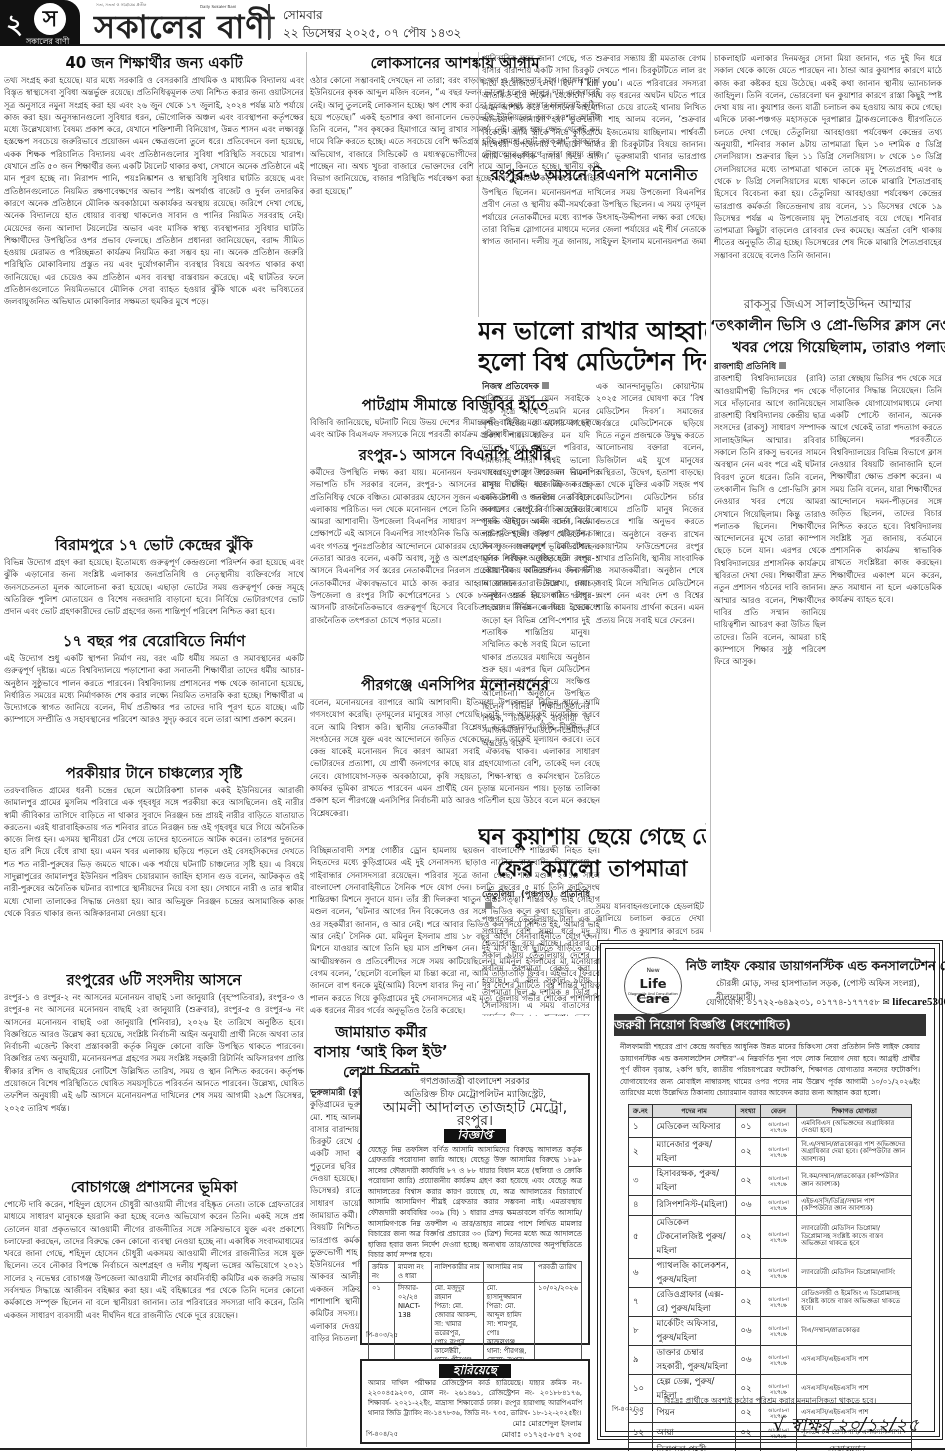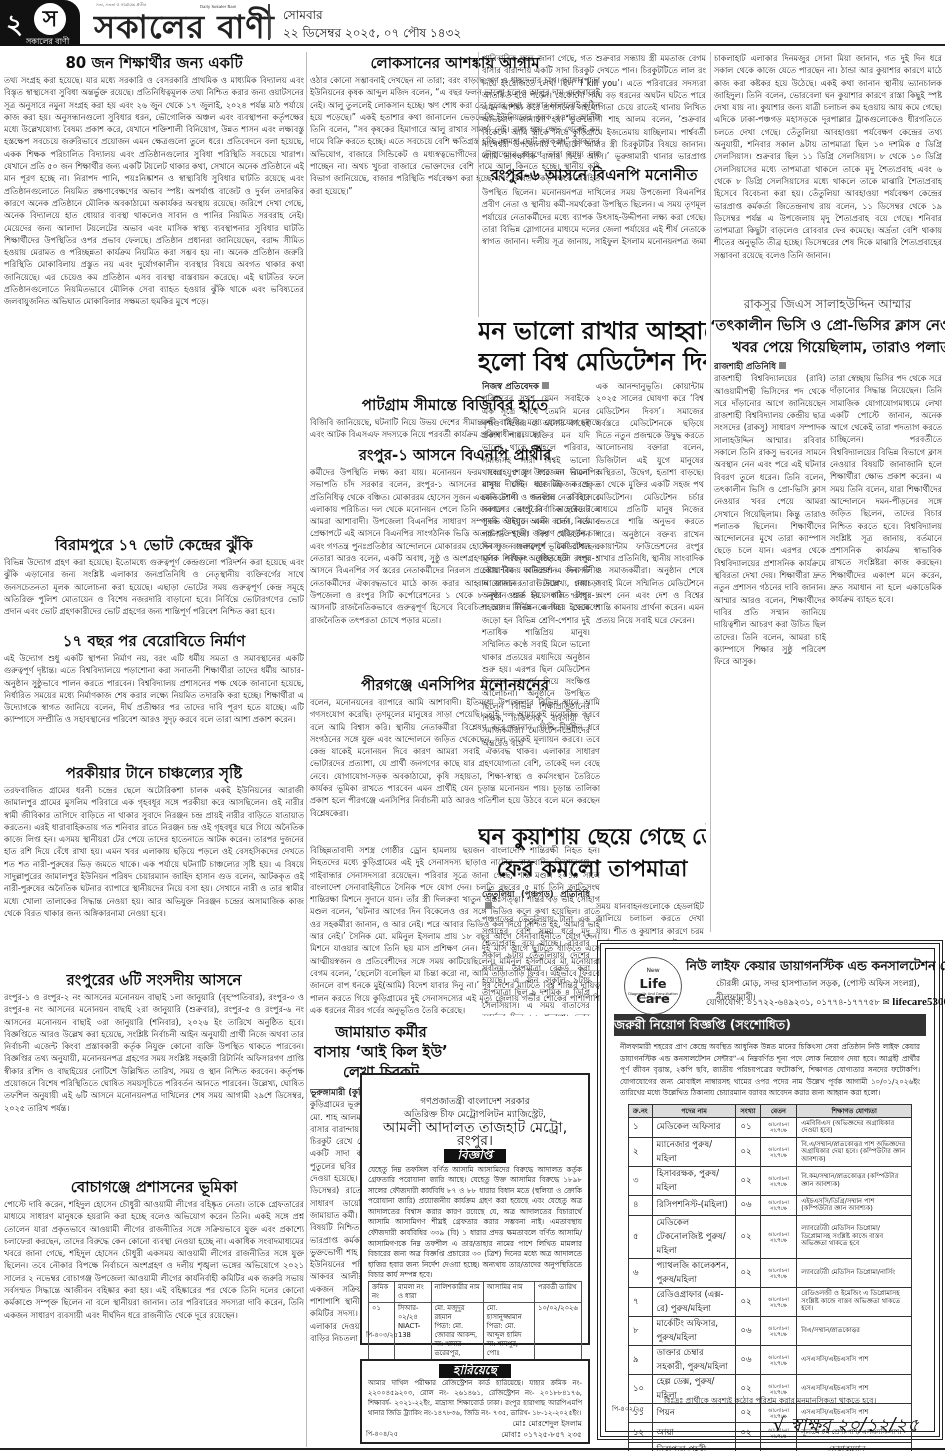--- a/index.html
+++ b/index.html
@@ -68,21 +68,21 @@
   </div>
   <span class="brand-small">সত্য, সততা ও সংগ্রামের প্রতীক</span>
   <span class="brand-small2">Daily Sokaler Bani</span>
   <div class="brand">সকালের বাণী</div>
   <div class="mast-divider"></div>
   <div class="date-day">সোমবার</div>
   <div class="date-full">২২ ডিসেম্বর ২০২৫, ০৭ পৌষ ১৪৩২</div>
 </div>
 
 <div class="col" style="left:4px; top:52px; width:300px; height:1395px;">
-  <div class="hl hl-md">80 জন শিক্ষার্থীর জন্য একটি</div>
+  <div class="hl hl-md">40 জন শিক্ষার্থীর জন্য একটি</div>
   <p style="height:460px; overflow:hidden;">তথ্য সংগ্রহ করা হয়েছে। যার মধ্যে সরকারি ও বেসরকারি প্রাথমিক ও মাধ্যমিক বিদ্যালয় এবং বিস্তৃত স্বাস্থ্যসেবা সুবিধা অন্তর্ভুক্ত রয়েছে। প্রতিনিধিত্বমূলক তথ্য নিশ্চিত করার জন্য ওয়াটসনের সূত্র অনুসারে নমুনা সংগ্রহ করা হয় এবং ২৬ জুন থেকে ১৭ জুলাই, ২০২৪ পর্যন্ত মাঠ পর্যায়ে কাজ করা হয়। অনুসন্ধানগুলো সুবিধার ধরন, ভৌগোলিক অঞ্চল এবং ব্যবস্থাপনা কর্তৃপক্ষের মধ্যে উল্লেখযোগ্য বৈষম্য প্রকাশ করে, যেখানে শক্তিশালী বিনিয়োগ, উন্নত শাসন এবং লক্ষ্যবস্তু হস্তক্ষেপ সবচেয়ে জরুরিভাবে প্রয়োজন এমন ক্ষেত্রগুলো তুলে ধরে। প্রতিবেদনে বলা হয়েছে, একক শিক্ষক পরিচালিত বিদ্যালয় এবং প্রতিষ্ঠানগুলোর সুবিধা পরিস্থিতি সবচেয়ে খারাপ। যেখানে প্রতি ৫০ জন শিক্ষার্থীর জন্য একটি টয়লেট থাকার কথা, সেখানে অনেক প্রতিষ্ঠানে এই মান পূরণ হচ্ছে না। নিরাপদ পানি, পয়ঃনিষ্কাশন ও স্বাস্থ্যবিধি সুবিধার ঘাটতি রয়েছে এবং প্রতিষ্ঠানগুলোতে নিয়মিত রক্ষণাবেক্ষণের অভাব স্পষ্ট। অপর্যাপ্ত বাজেট ও দুর্বল তদারকির কারণে অনেক প্রতিষ্ঠানে মৌলিক অবকাঠামো অকার্যকর অবস্থায় রয়েছে। জরিপে দেখা গেছে, অনেক বিদ্যালয়ে হাত ধোয়ার ব্যবস্থা থাকলেও সাবান ও পানির নিয়মিত সরবরাহ নেই। মেয়েদের জন্য আলাদা টয়লেটের অভাব এবং মাসিক স্বাস্থ্য ব্যবস্থাপনার সুবিধার ঘাটতি শিক্ষার্থীদের উপস্থিতির ওপর প্রভাব ফেলছে। প্রতিষ্ঠান প্রধানরা জানিয়েছেন, বরাদ্দ সীমিত হওয়ায় মেরামত ও পরিচ্ছন্নতা কার্যক্রম নিয়মিত করা সম্ভব হয় না। অনেক প্রতিষ্ঠান জরুরি পরিস্থিতি মোকাবিলায় প্রস্তুত নয় এবং দুর্যোগকালীন ব্যবস্থার বিষয়ে অবগত থাকার কথা জানিয়েছে। এর চেয়েও কম প্রতিষ্ঠান এসব ব্যবস্থা বাস্তবায়ন করেছে। এই ঘাটতির ফলে প্রতিষ্ঠানগুলোতে নিয়মিতভাবে মৌলিক সেবা ব্যাহত হওয়ার ঝুঁকি থাকে এবং ভবিষ্যতের জলবায়ুজনিত অভিঘাত মোকাবিলার সক্ষমতা হুমকির মুখে পড়ে।</p>
   <div class="hl hl-md">বিরামপুরে ১৭ ভোট কেন্দ্রের ঝুঁকি</div>
   <p style="height:74px; overflow:hidden;">বিভিন্ন উদ্যোগ গ্রহণ করা হয়েছে। ইতোমধ্যে গুরুত্বপূর্ণ কেন্দ্রগুলো পরিদর্শন করা হয়েছে এবং ঝুঁকি এড়ানোর জন্য সংশ্লিষ্ট এলাকার জনপ্রতিনিধি ও নেতৃস্থানীয় ব্যক্তিবর্গের সাথে জনসচেতনতা মূলক আলোচনা করা হয়েছে। এছাড়া ভোটের সময় গুরুত্বপূর্ণ কেন্দ্র সমূহে অতিরিক্ত পুলিশ মোতায়েন ও বিশেষ নজরদারি বাড়ানো হবে। নির্বিঘ্নে ভোটারগণের ভোট প্রদান এবং ভোট গ্রহণকারীদের ভোট গ্রহণের জন্য শান্তিপূর্ণ পরিবেশ নিশ্চিত করা হবে।</p>
   <div class="hl hl-md">১৭ বছর পর বেরোবিতে নির্মাণ</div>
   <p style="height:110px; overflow:hidden;">এই উদ্যোগ শুধু একটি স্থাপনা নির্মাণ নয়, বরং এটি ধর্মীয় সমতা ও সমাবস্থানের একটি গুরুত্বপূর্ণ দৃষ্টান্ত। এতে বিশ্ববিদ্যালয়ে পড়াশোনা করা সনাতনী শিক্ষার্থীরা তাদের ধর্মীয় আচার-অনুষ্ঠান সুষ্ঠুভাবে পালন করতে পারবেন। বিশ্ববিদ্যালয় প্রশাসনের পক্ষ থেকে জানানো হয়েছে, নির্ধারিত সময়ের মধ্যে নির্মাণকাজ শেষ করার লক্ষ্যে নিয়মিত তদারকি করা হচ্ছে। শিক্ষার্থীরা এ উদ্যোগকে স্বাগত জানিয়ে বলেন, দীর্ঘ প্রতীক্ষার পর তাদের দাবি পূরণ হতে যাচ্ছে। এটি ক্যাম্পাসে সম্প্রীতি ও সহাবস্থানের পরিবেশ আরও সুদৃঢ় করবে বলে তারা আশা প্রকাশ করেন।</p>
   <div class="hl hl-md">পরকীয়ার টানে চাঞ্চল্যের সৃষ্টি</div>
   <p style="height:185px; overflow:hidden;">তরফবাজিত গ্রামের ধরনী চন্দ্রের ছেলে অটোরিকশা চালক একই ইউনিয়নের আরাজী জামালপুর গ্রামের মুসলিম পরিবারে এক গৃহবধূর সঙ্গে পরকীয়া করে আসছিলেন। ওই নারীর স্বামী জীবিকার তাগিদে বাড়িতে না থাকার সুবাদে নিরঞ্জন চন্দ্র প্রায়ই নারীর বাড়িতে যাতায়াত করতেন। এরই ধারাবাহিকতায় গত শনিবার রাতে নিরঞ্জন চন্দ্র ওই গৃহবধূর ঘরে গিয়ে অনৈতিক কাজে লিপ্ত হন। এসময় স্থানীয়রা টের পেয়ে তাদের হাতেনাতে আটক করেন। তারপর দুজনের হাত রশি দিয়ে বেঁধে রাখা হয়। এমন খবর এলাকায় ছড়িয়ে পড়লে ওই বেসহসিকদের দেখতে শত শত নারী-পুরুষের ভিড় জমতে থাকে। এক পর্যায়ে ঘটনাটি চাঞ্চল্যের সৃষ্টি হয়। এ বিষয়ে সাদুল্লাপুরের জামালপুর ইউনিয়ন পরিষদ চেয়ারম্যান জাহিদ হাসান গুড বলেন, আটককৃত ওই নারী-পুরুষের অনৈতিক ঘটনার ব্যাপারে স্থানীয়দের নিয়ে বসা হয়। সেখানে নারী ও তার স্বামীর মধ্যে খোলা তালাকের সিদ্ধান্ত নেওয়া হয়। আর অভিযুক্ত নিরঞ্জন চন্দ্রের অসামাজিক কাজ থেকে বিরত থাকার জন্য অঙ্গিকারনামা নেওয়া হবে।</p>
   <div class="hl hl-md">রংপুরের ৬টি সংসদীয় আসনে</div>
   <p style="height:185px; overflow:hidden;">রংপুর-১ ও রংপুর-২ নং আসনের মনোনয়ন বাছাই ১লা জানুয়ারি (বৃহস্পতিবার), রংপুর-৩ ও রংপুর-৪ নং আসনের মনোনয়ন বাছাই ২রা জানুয়ারি (শুক্রবার), রংপুর-৫ ও রংপুর-৬ নং আসনের মনোনয়ন বাছাই ৩রা জানুয়ারি (শনিবার), ২০২৬ ইং তারিখে অনুষ্ঠিত হবে। বিজ্ঞপ্তিতে আরও উল্লেখ করা হয়েছে, সংশ্লিষ্ট নির্বাচনী আইন অনুযায়ী প্রার্থী নিজে অথবা তার নির্বাচনী এজেন্ট কিংবা প্রস্তাবকারী কর্তৃক নিযুক্ত কোনো ব্যক্তি উপস্থিত থাকতে পারবেন। বিজ্ঞপ্তির তথ্য অনুযায়ী, মনোনয়নপত্র গ্রহণের সময় সংশ্লিষ্ট সহকারী রিটার্নিং অফিসারগণ প্রাপ্তি স্বীকার রশিদ ও বাছাইয়ের নোটিশে উল্লিখিত তারিখ, সময় ও স্থান নিশ্চিত করবেন। কর্তৃপক্ষ প্রয়োজনে বিশেষ পরিস্থিতিতে ঘোষিত সময়সূচিতে পরিবর্তন আনতে পারবেন। উল্লেখ্য, ঘোষিত তফশিল অনুযায়ী এই ৬টি আসনে মনোনয়নপত্র দাখিলের শেষ সময় আগামী ২৯শে ডিসেম্বর, ২০২৫ তারিখ পর্যন্ত।</p>
   <div class="hl hl-md">বোচাগঞ্জে প্রশাসনের ভূমিকা</div>
@@ -146,21 +146,21 @@
 <div class="hl" style="position:absolute; left:710px; top:314px; width:235px; font-size:14.5px; line-height:22px;">‘তৎকালীন ভিসি ও প্রো-ভিসির ক্লাস নেওয়ার</div>
 <div class="hl" style="position:absolute; left:710px; top:336px; width:279px; font-size:14.5px; line-height:22px;">খবর পেয়ে গিয়েছিলাম, তারাও পলাতক’</div>
 <div class="col" style="left:714px; top:360px; width:112px; height:572px;">
   <div class="byline"><span>রাজশাহী প্রতিনিধি</span><span class="sq"></span></div>
   <p>রাজশাহী বিশ্ববিদ্যালয়ের (রাবি) আওয়ামীপন্থী ভিসিদের পদ থেকে সরে দাঁড়ানোর আগে জানিয়েছেন রাজশাহী বিশ্ববিদ্যালয় কেন্দ্রীয় ছাত্র সংসদের (রাকসু) সাধারণ সম্পাদক সালাহউদ্দিন আম্মার। রবিবার সকালে তিনি রাকসু ভবনের সামনে অবস্থান নেন এবং পরে এই ঘটনার বিবরণ তুলে ধরেন। তিনি বলেন, তৎকালীন ভিসি ও প্রো-ভিসি ক্লাস নেওয়ার খবর পেয়ে আমরা সেখানে গিয়েছিলাম। কিন্তু তারাও পলাতক ছিলেন। শিক্ষার্থীদের আন্দোলনের মুখে তারা ক্যাম্পাস ছেড়ে চলে যান। এরপর থেকে বিশ্ববিদ্যালয়ের প্রশাসনিক কার্যক্রমে স্থবিরতা দেখা দেয়। শিক্ষার্থীরা দ্রুত নতুন প্রশাসন গঠনের দাবি জানান। আম্মার আরও বলেন, শিক্ষার্থীদের দাবির প্রতি সম্মান জানিয়ে দায়িত্বশীল আচরণ করা উচিত ছিল তাদের। তিনি বলেন, আমরা চাই ক্যাম্পাসে শিক্ষার সুষ্ঠু পরিবেশ ফিরে আসুক।</p>
 </div>
 <div class="col" style="left:830px; top:372px; width:112px; height:560px;">
   <p>তারা স্বেচ্ছায় ভিসির পদ থেকে সরে দাঁড়ানোর সিদ্ধান্ত নিয়েছেন। তিনি সামাজিক যোগাযোগমাধ্যমে লেখা একটি পোস্টে জানান, অনেক আগে থেকেই তারা পদত্যাগ করতে চাচ্ছিলেন। পরবর্তীতে বিশ্ববিদ্যালয়ের বিভিন্ন বিভাগে ক্লাস নেওয়ার বিষয়টি জানাজানি হলে শিক্ষার্থীরা ক্ষোভ প্রকাশ করেন। এ সময় তিনি বলেন, যারা শিক্ষার্থীদের আন্দোলনে দমন-পীড়নের সঙ্গে জড়িত ছিলেন, তাদের বিচার নিশ্চিত করতে হবে। বিশ্ববিদ্যালয় সংশ্লিষ্ট সূত্র জানায়, বর্তমানে প্রশাসনিক কার্যক্রম স্বাভাবিক রাখতে সংশ্লিষ্টরা কাজ করছেন। শিক্ষার্থীদের একাংশ মনে করেন, দ্রুত সমাধান না হলে একাডেমিক কার্যক্রম ব্যাহত হবে।</p>
 </div>
 
-<div class="notice" style="left:360px; top:1073px; width:230px; height:272px; padding:20px 6px;">
+<div class="notice" style="left:360px; top:1073px; width:230px; height:272px; padding:0 6px;">
   <div class="center" style="font-size:9px; line-height:13px;">গণপ্রজাতন্ত্রী বাংলাদেশ সরকার</div>
   <div class="center" style="font-size:9px; line-height:13px;">অতিরিক্ত চীফ মেট্রোপলিটন ম্যাজিস্ট্রেট,</div>
   <div class="center" style="font-size:14px; line-height:13px;">আমলী আদালত তাজহাট মেট্রো, রংপুর।</div>
   <div class="center" style="margin:2px 0;"><span class="notice-label">বিজ্ঞপ্তি</span></div>
   <p style="text-align:justify; font-size:7.2px; line-height:10.6px;">যেহেতু নিম্ন তফসিল বর্ণিত আসামি আসামিদের বিরুদ্ধে আদালত কর্তৃক গ্রেফতারি পরোয়ানা জারি আছে। যেহেতু উক্ত আসামির বিরুদ্ধে ১৮৯৮ সালের ফৌজদারী কার্যবিধি ৮৭ ও ৮৮ ধারার বিধান মতে (হুলিয়া ও ক্রোকি পরোয়ানা জারি) প্রয়োজনীয় কার্যক্রম গ্রহণ করা হয়েছে এবং যেহেতু অত্র আদালতের বিশ্বাস করার কারণ রয়েছে যে, অত্র আদালতের বিচারার্থে আসামি আসামিগণ শীঘ্রই গ্রেফতার করার সম্ভবনা নাই। এমতাবস্থায় ফৌজদারী কার্যবিধির ৩৩৯ (বি) ১ ধারার প্রদত্ত ক্ষমতাবলে বর্ণিত আসামি/আসামিগণকে নিম্ন তফশীল এ তার/তাহার নামের পাশে লিখিত মামলার বিচারের জন্য অত্র বিজ্ঞপ্তি প্রচারের ৩০ (ত্রিশ) দিনের মধ্যে অত্র আদালতে হাজির হবার জন্য নির্দেশ দেওয়া হচ্ছে। অন্যথায় তার/তাদের অনুপস্থিতিতে বিচার কার্য সম্পন্ন হবে।</p>
   <table>
     <thead>
         <tr id="gn-head">
           <th>ক্রমিক নং</th>
           <th>মামলা নং ও ধারা</th>

